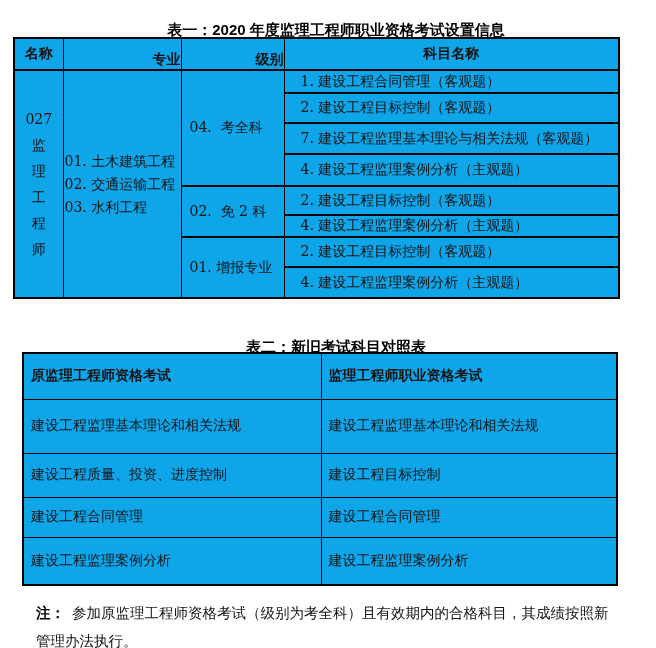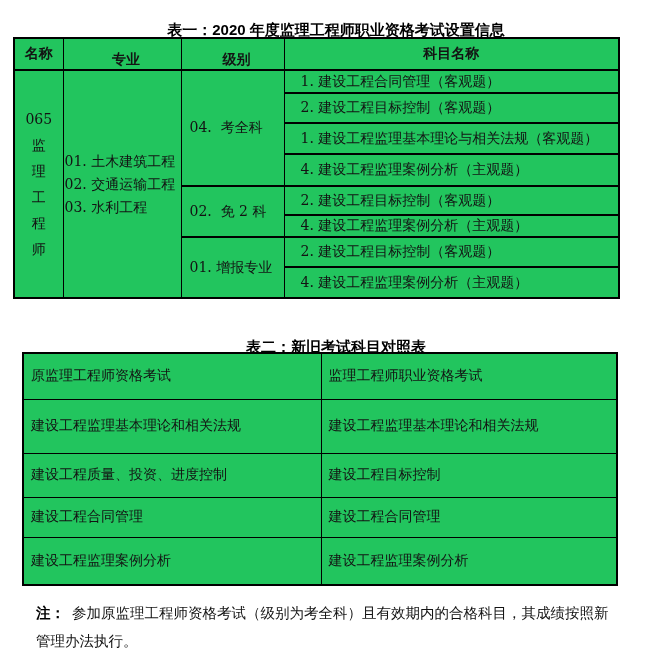--- a/index.html
+++ b/index.html
@@ -5,40 +5,40 @@
   html,body{margin:0;padding:0;background:#ffffff;}
   .page{position:relative;width:656px;height:648px;background:#ffffff;color:#000;
         font-family:"DejaVu Serif","Liberation Serif",serif;}
 
   .tbl-title{position:absolute;left:0;width:656px;text-align:center;margin:8px;
              font-family:"Liberation Sans","DejaVu Sans",sans-serif;
              font-weight:bold;font-size:15px;line-height:18px;color:#000;}
   #title1{top:13px;}
   #title2{top:330px;}
 
-  table{border-collapse:collapse;table-layout:fixed;background:#22c55e;}
+  table{border-collapse:collapse;table-layout:fixed;background:#0ea5e9;}
   td,th{overflow:hidden;vertical-align:middle;color:#131313;}
 
   
   #table1{position:absolute;top:37px;left:13px;width:605px;border:2px solid #000;}
   #table1 th,#table1 td{border:1px solid #000;border-top-width:2px;border-bottom-width:2px;
                         font-size:14px;}
   #table1 th{font-family:"Liberation Sans","DejaVu Sans",sans-serif;font-weight:bold;
-             text-align:center;padding:12px 0 0 8px;}
+             text-align:right;padding:12px 0 0 8px;}
   #table1 th.h-name{text-align:center;padding:0;}
   #table1 th.h-subject{text-align:center;padding:5px;}
   .c-name{text-align:center;white-space:pre-line;line-height:26px;padding:0;}
   .c-major{white-space:pre-line;line-height:23px;}
   .c-level{padding-left:8px;white-space:pre;}
   .c-subj{padding-left:16px;}
 
   
   #table2{position:absolute;top:352px;left:22px;width:594px;border:2px solid #000;}
   #table2 th,#table2 td{border:1px solid #000;font-size:14px;text-align:left;padding:0 0 0 7px;}
-  #table2 th{font-family:"Liberation Sans","DejaVu Sans",sans-serif;font-weight:normal;}
+  #table2 th{font-family:"Liberation Sans","DejaVu Sans",sans-serif;font-weight:bold;}
 
   
   .note{position:absolute;top:600px;left:36px;width:586px;margin:0;
         font-size:14.5px;line-height:27.5px;color:#131313;}
   .note-prefix{font-family:"Liberation Sans","DejaVu Sans",sans-serif;
                font-weight:bold;margin-right:7px;color:#000;}
 </style>
 </head>
 <body>
 
@@ -54,37 +54,37 @@
         <col style="width:335px">
     </colgroup>
     <tbody>
         <tr style="height:32px">
       <th class="h-name">名称</th>
       <th>专业</th>
       <th>级别</th>
       <th class="h-subject">科目名称</th>
     </tr>
     <tr style="height:23px">
-      <td class="c-name" rowspan="8">065
+      <td class="c-name" rowspan="8">027
 监
 理
 工
 程
 师</td>
       <td class="c-major" rowspan="8">01. 土木建筑工程
 02. 交通运输工程
 03. 水利工程</td>
       <td class="c-level" rowspan="4">04.  考全科</td>
       <td class="c-subj">1. 建设工程合同管理（客观题）</td>
     </tr>
     <tr style="height:30px">
       <td class="c-subj">2. 建设工程目标控制（客观题）</td>
     </tr>
     <tr style="height:31px">
-      <td class="c-subj">1. 建设工程监理基本理论与相关法规（客观题）</td>
+      <td class="c-subj">7. 建设工程监理基本理论与相关法规（客观题）</td>
     </tr>
     <tr style="height:32px">
       <td class="c-subj">4. 建设工程监理案例分析（主观题）</td>
     </tr>
     <tr style="height:29px">
       <td class="c-level" rowspan="2">02.  免 2 科</td>
       <td class="c-subj">2. 建设工程目标控制（客观题）</td>
     </tr>
     <tr style="height:20px">
       <td class="c-subj">4. 建设工程监理案例分析（主观题）</td>

